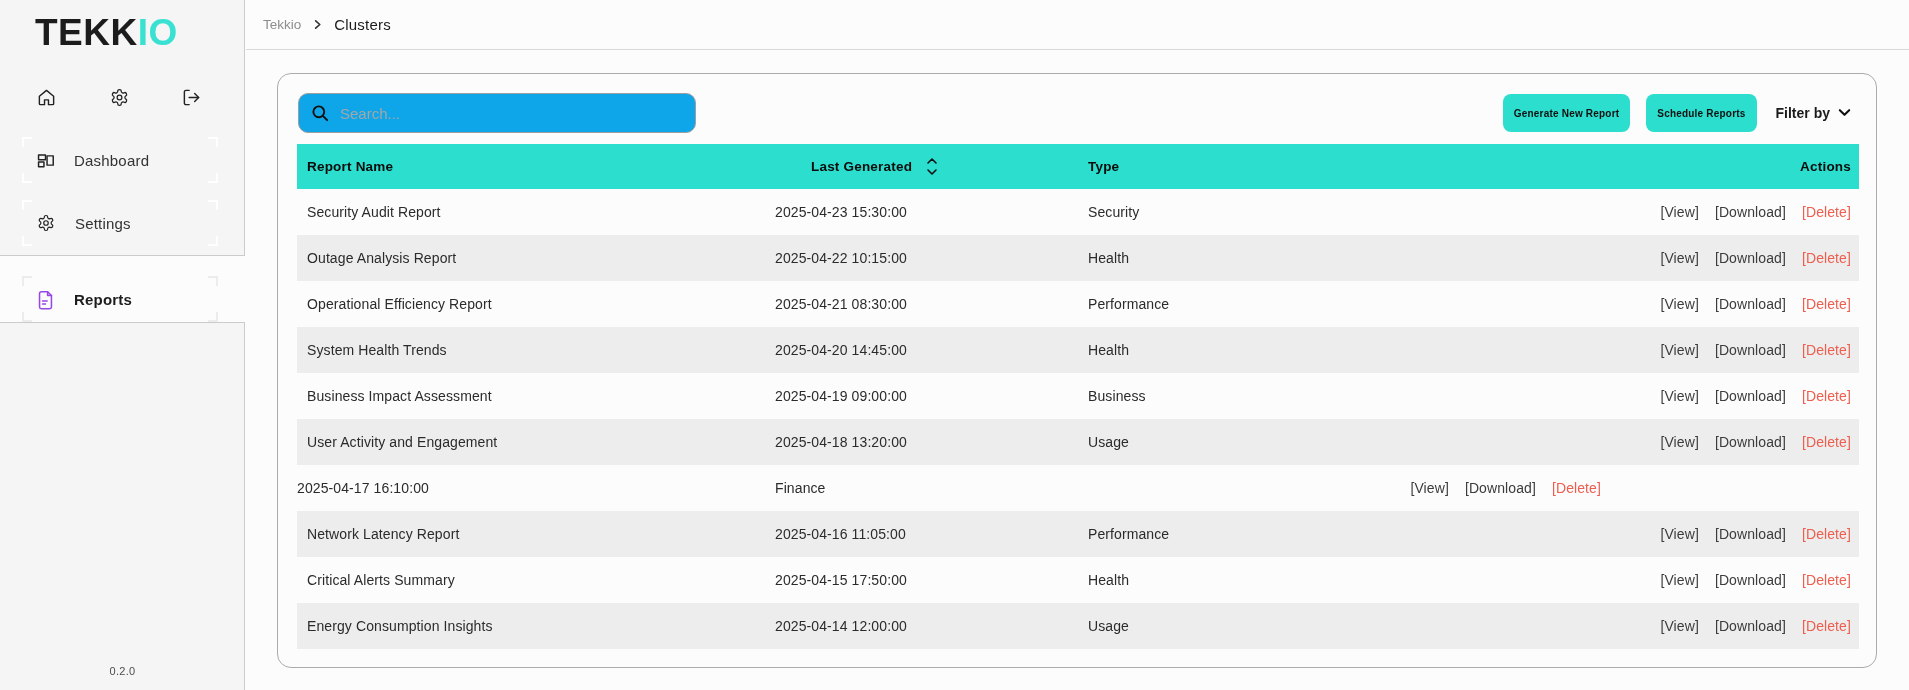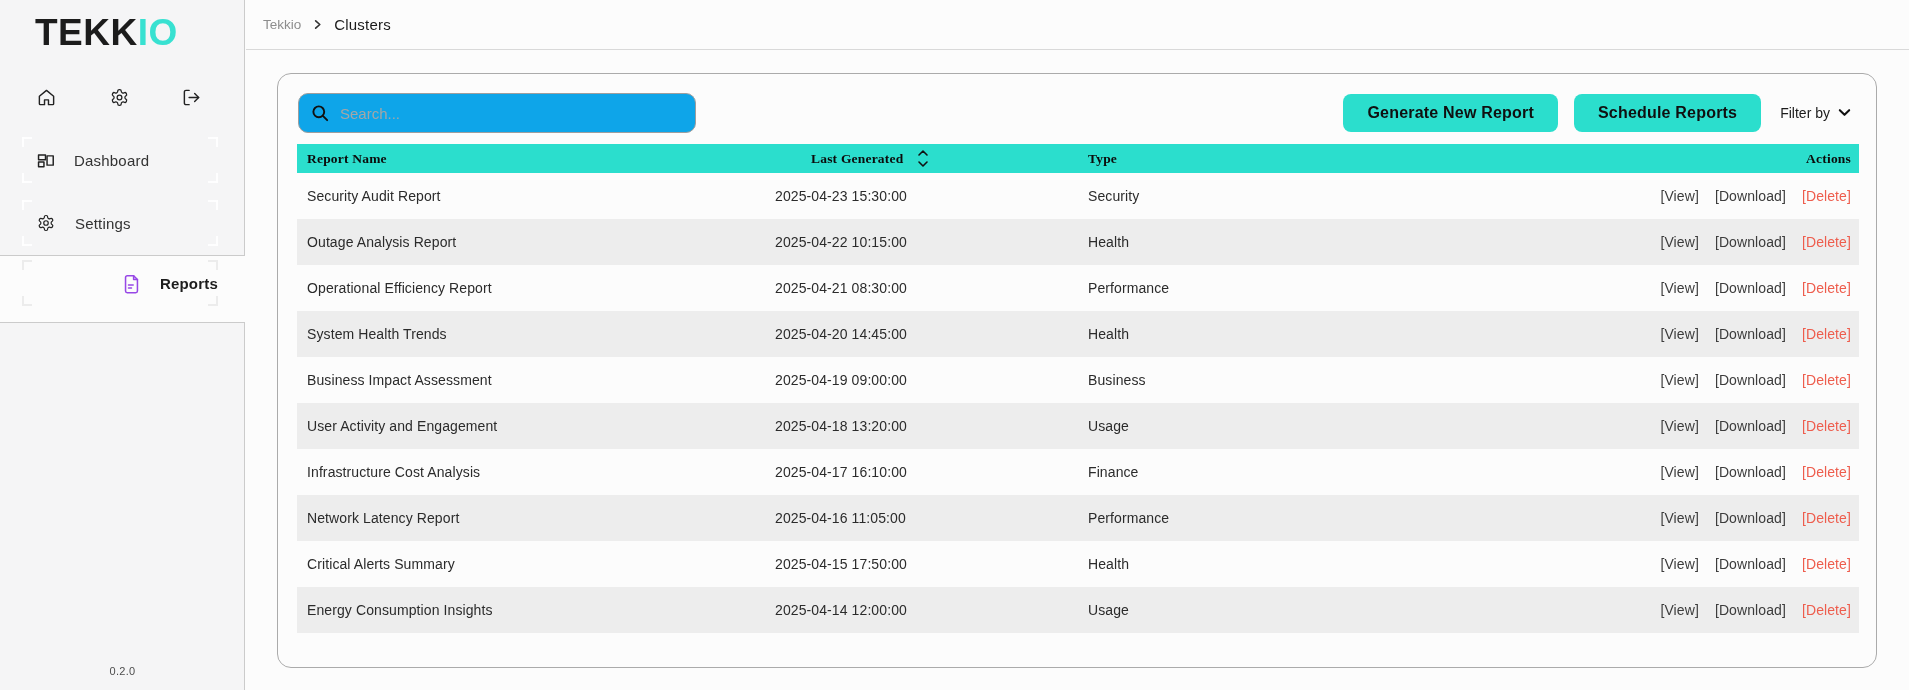--- a/index.html
+++ b/index.html
@@ -59,21 +59,21 @@
     background-repeat:no-repeat;
     background-size:10px 2px,2px 10px,10px 2px,2px 10px,10px 2px,2px 10px,10px 2px,2px 10px;
     background-position:left top,left top,right top,right top,left bottom,left bottom,right bottom,right bottom;
   }
   .nav-item .label{font-size:15px;font-weight:500;color:#333;letter-spacing:.2px;}
   .nav-dashboard{top:137px;}
   .nav-settings{top:200px;}
   .nav-reports-band{
     position:absolute;left:0;top:256px;width:278px;height:66px;background:#fcfcfc;
   }
-  .nav-reports{top:260px;justify-content:flex-end; --ck:#ececec;}
+  .nav-reports{top:276px; --ck:#ececec;}
   .nav-reports .label{font-weight:700;color:#1d1d1d;}
   .version{
     position:absolute;left:0;bottom:13px;width:245px;text-align:center;
     font-size:11px;color:#4d4d4d;letter-spacing:.3px;
   }
 
   
   .topbar{
     position:absolute;left:246px;top:0;width:1663px;height:50px;
     background:#fcfcfc;border-bottom:1px solid #d9d9d9;
@@ -96,36 +96,36 @@
     background:#0ea5e9;display:flex;align-items:center;padding:0 12px;gap:10px;
   }
   .searchbox input{
     border:none;outline:none;background:transparent;flex:1;
     font-family:"Liberation Sans",sans-serif;font-size:15px;color:#333;
   }
   .searchbox input::placeholder{color:#a6a6a6;}
   .toolbar-right{margin-left:auto;display:flex;align-items:center;gap:16px;}
   .btn{
     height:38px;border:none;border-radius:8px;background:var(--accent);
-    font-family:"Liberation Sans",sans-serif;font-size:16px;font-weight:600;color:#101010;
-    padding:0 24px;letter-spacing:.2px;cursor:pointer;
+    font-family:"Liberation Sans",sans-serif;font-size:10px;font-weight:600;color:#101010;
+    padding:0 11px;letter-spacing:.2px;cursor:pointer;
   }
   .filterby{
     display:flex;align-items:flex-start;gap:7px;margin-left:3px;cursor:pointer;
-    font-size:14px;font-weight:400;color:#1b1b1b;
+    font-size:14px;font-weight:700;color:#1b1b1b;
   }
 
   
   .table{position:absolute;left:19px;top:70px;width:1562px;}
   .thead,.trow{
     display:grid;
     grid-template-columns:478px 313px 1fr 250px;
     align-items:center;
   }
-  .thead{height:29px;background:var(--accent);font-family:Liberation Serif, serif;}
+  .thead{height:45px;background:var(--accent);}
   .hcell{font-size:13.5px;font-weight:700;color:#0c0c0c;letter-spacing:.2px;}
   .hcell.first{padding-left:10px;}
   .hcell.gen{display:flex;align-items:center;gap:14px;cursor:pointer;margin-left:36px;}
   .hcell.actions{text-align:right;padding-right:8px;}
   .trow{height:46px;background:#fcfcfc;}
   .trow.alt{background:var(--gray-row);}
   .cell{font-size:14px;color:#2b2b2b;letter-spacing:.1px;}
   .cell.name{padding-left:10px;}
   .cell.actions{
     display:flex;justify-content:flex-end;align-items:center;
@@ -306,21 +306,20 @@
     <div class="cell name">User Activity and Engagement</div>
     <div class="cell gen">2025-04-18 13:20:00</div>
     <div class="cell type">Usage</div>
     <div class="cell actions">
       <span class="action">[View]</span>
       <span class="action">[Download]</span>
       <span class="action delete">[Delete]</span>
     </div>
   </div>
         <div class="trow">
-    <div class="cell name">Infrastructure Cost Analysis</div>
     <div class="cell gen">2025-04-17 16:10:00</div>
     <div class="cell type">Finance</div>
     <div class="cell actions">
       <span class="action">[View]</span>
       <span class="action">[Download]</span>
       <span class="action delete">[Delete]</span>
     </div>
   </div>
         <div class="trow alt">
     <div class="cell name">Network Latency Report</div>

